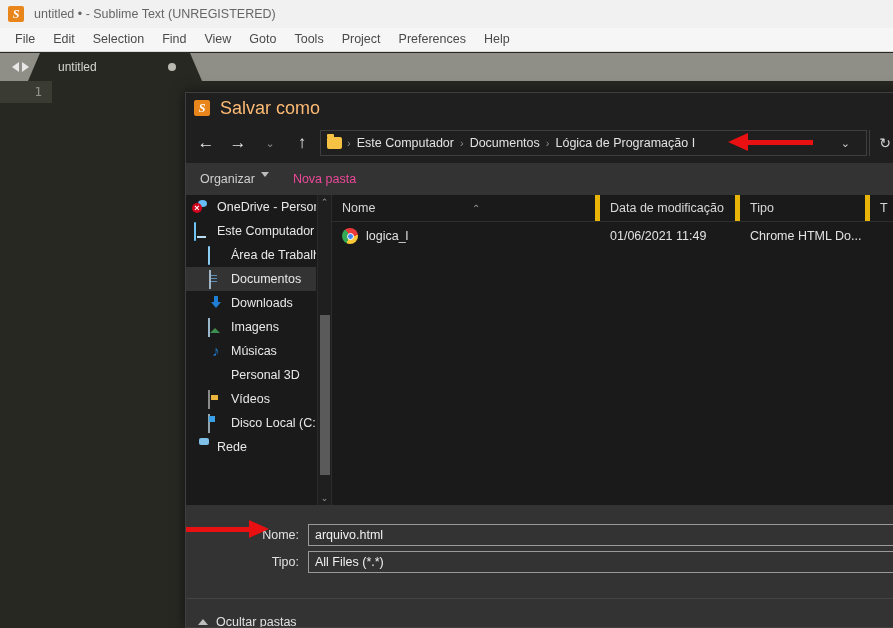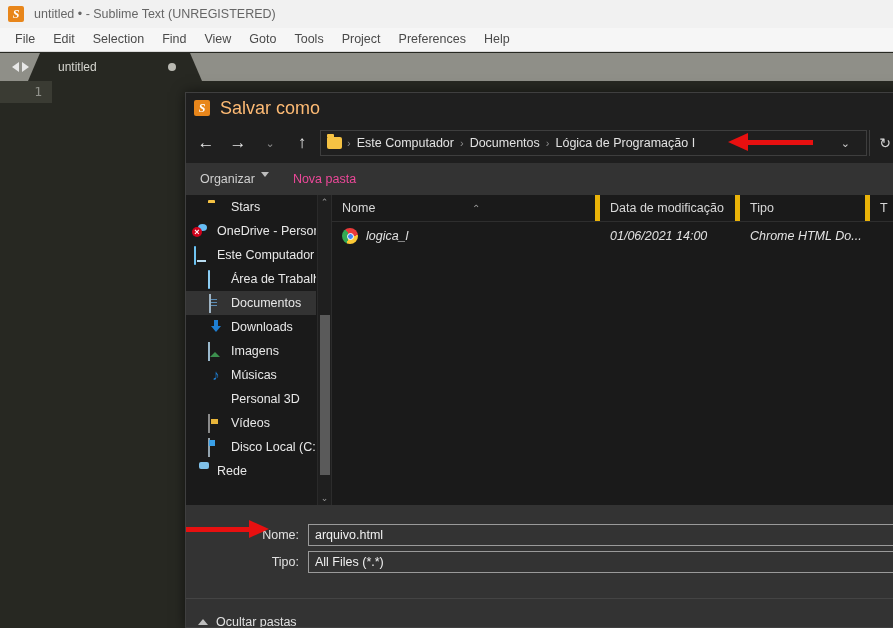--- a/index.html
+++ b/index.html
@@ -585,21 +585,20 @@
   .fl-cell {
     font-size: 12.5px;
     color: #e2e2e2;
     padding-left: 10px;
     box-sizing: border-box;
     white-space: nowrap;
     overflow: hidden;
     display: flex;
     align-items: center;
     gap: 8px;
-    font-style: italic;
   }
   .fl-cell.c-nome { width: 268px; flex: 0 0 auto; }
   .fl-cell.c-data { width: 140px; flex: 0 0 auto; }
   .fl-cell.c-tipo { width: 130px; flex: 0 0 auto; }
   .ico-chrome {
     width: 16px; height: 16px;
     border-radius: 50%;
     background:
       conic-gradient(from -35deg, #ea3939 0deg 120deg, #fcc934 120deg 240deg, #34a853 240deg 360deg);
     position: relative;
@@ -775,24 +774,20 @@
         <span class="tb-caret"></span>
       </div>
       <div class="tb-nova">Nova pasta</div>
     </div>
 
     <div class="dlg-body">
 
       <div class="sidebar">
         <div class="sb-scroll">
 
-          <div class="sb-item indent1">
-            <span class="sb-ico"><span class="ico-folder"></span></span>
-            <span class="sb-label">Stars</span>
-          </div>
 
           <div class="sb-item">
             <span class="sb-ico"><span class="ico-onedrive"></span></span>
             <span class="sb-label">OneDrive - Personal</span>
           </div>
 
           <div class="sb-item">
             <span class="sb-ico"><span class="ico-pc"></span></span>
             <span class="sb-label">Este Computador</span>
           </div>
@@ -859,21 +854,21 @@
           <div class="fl-col c-data">Data de modificação</div>
           <div class="fl-col c-tipo">Tipo</div>
           <div class="fl-col c-tam">T</div>
         </div>
 
         <div class="fl-row">
           <div class="fl-cell c-nome">
             <span class="ico-chrome"></span>
             <span>logica_l</span>
           </div>
-          <div class="fl-cell c-data">01/06/2021 14:00</div>
+          <div class="fl-cell c-data">01/06/2021 11:49</div>
           <div class="fl-cell c-tipo">Chrome HTML Do...</div>
         </div>
       </div>
     </div>
 
     <div class="dlg-fields">
       <div class="field-row">
         <div class="field-label">Nome:</div>
         <div class="field-input">arquivo.html</div>
       </div>

